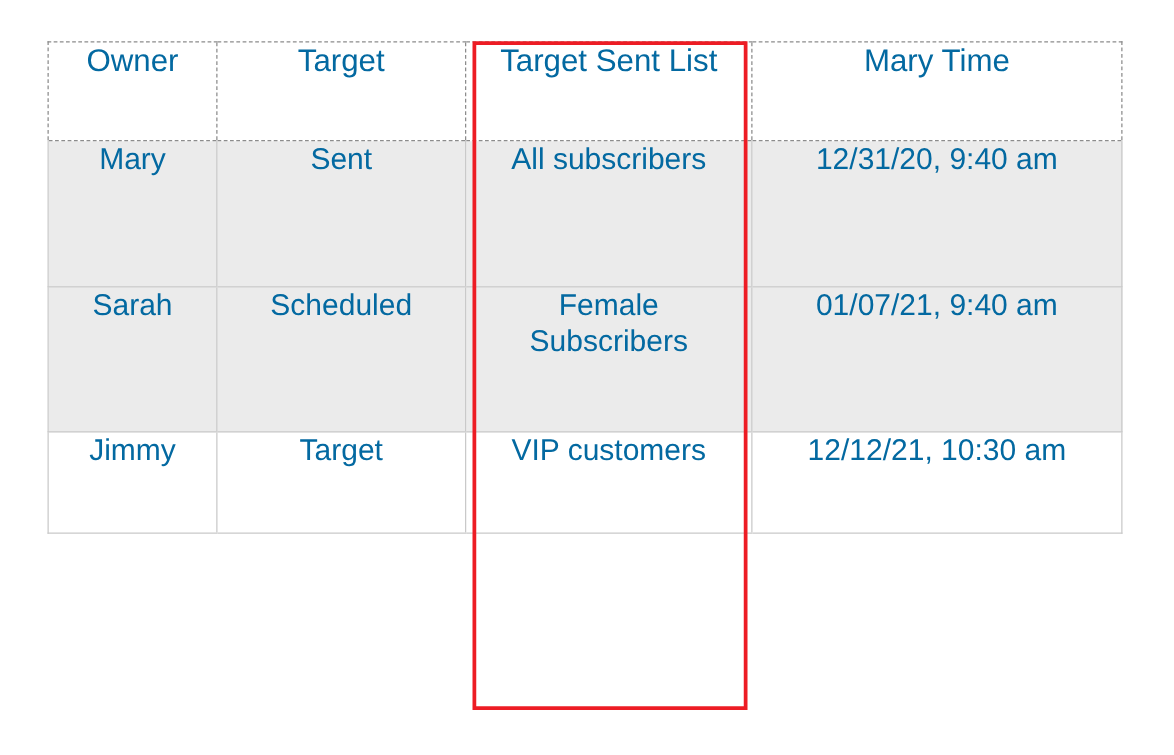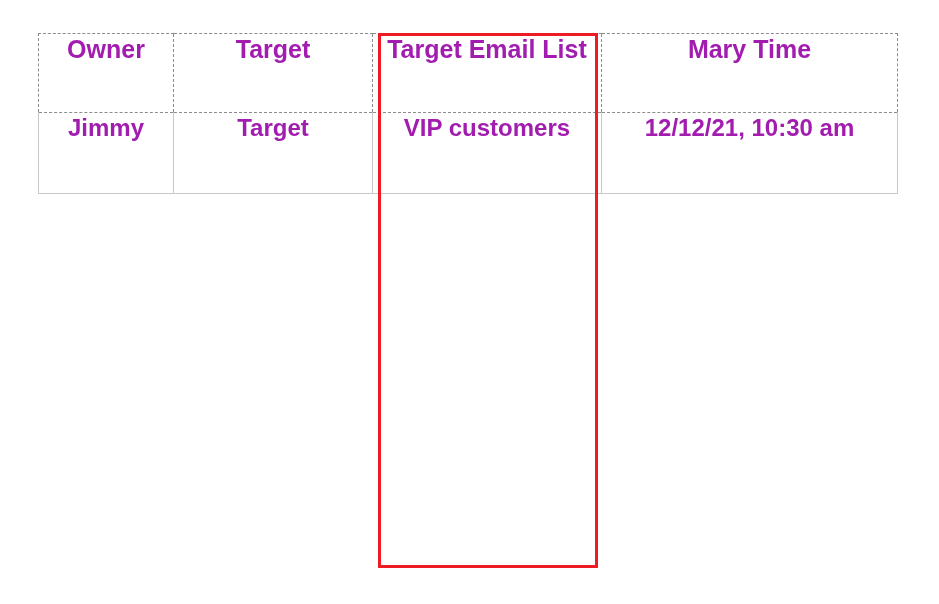--- a/index.html
+++ b/index.html
@@ -28,22 +28,22 @@
     width: 859px;
     border-collapse: collapse;
     table-layout: fixed;
   }
 
   #campaign-table td,
   #campaign-table th {
     padding: 0 8px;
     text-align: center;
     vertical-align: top;
-    color: #a21caf;
-    font-weight: bold;
+    color: #0369a1;
+    font-weight: normal;
     line-height: 1.22;
   }
 
   
   .col-owner  { width: 135px; }
   .col-status { width: 199px; }
   .col-target { width: 229px; }
   .col-send   { width: 296px; }
 
   
@@ -104,26 +104,38 @@
       <col class="col-owner">
       <col class="col-status">
       <col class="col-target">
       <col class="col-send">
     </colgroup>
 
     <thead>
       <tr>
         <th>Owner</th>
         <th>Target</th>
-        <th>Target Email List</th>
+        <th>Target Sent List</th>
         <th>Mary Time</th>
       </tr>
     </thead>
 
     <tbody>
+      <tr class="r1 shaded">
+        <td>Mary</td>
+        <td>Sent</td>
+        <td>All subscribers</td>
+        <td>12/31/20, 9:40 am</td>
+      </tr>
+      <tr class="r3 shaded">
+        <td>Sarah</td>
+        <td>Scheduled</td>
+        <td>Female Subscribers</td>
+        <td>01/07/21, 9:40 am</td>
+      </tr>
       <tr class="r4">
         <td>Jimmy</td>
         <td>Target</td>
         <td>VIP customers</td>
         <td>12/12/21, 10:30 am</td>
       </tr>
     </tbody>
   </table>
 
   <div id="target-column-highlight" style="border-color: rgb(237, 28, 36);"></div>

